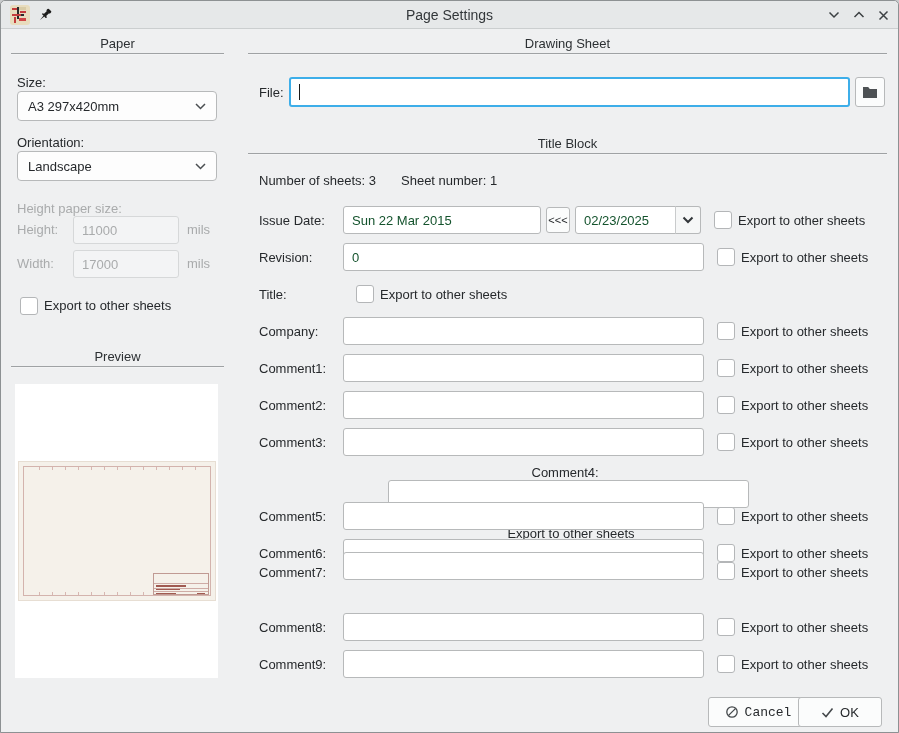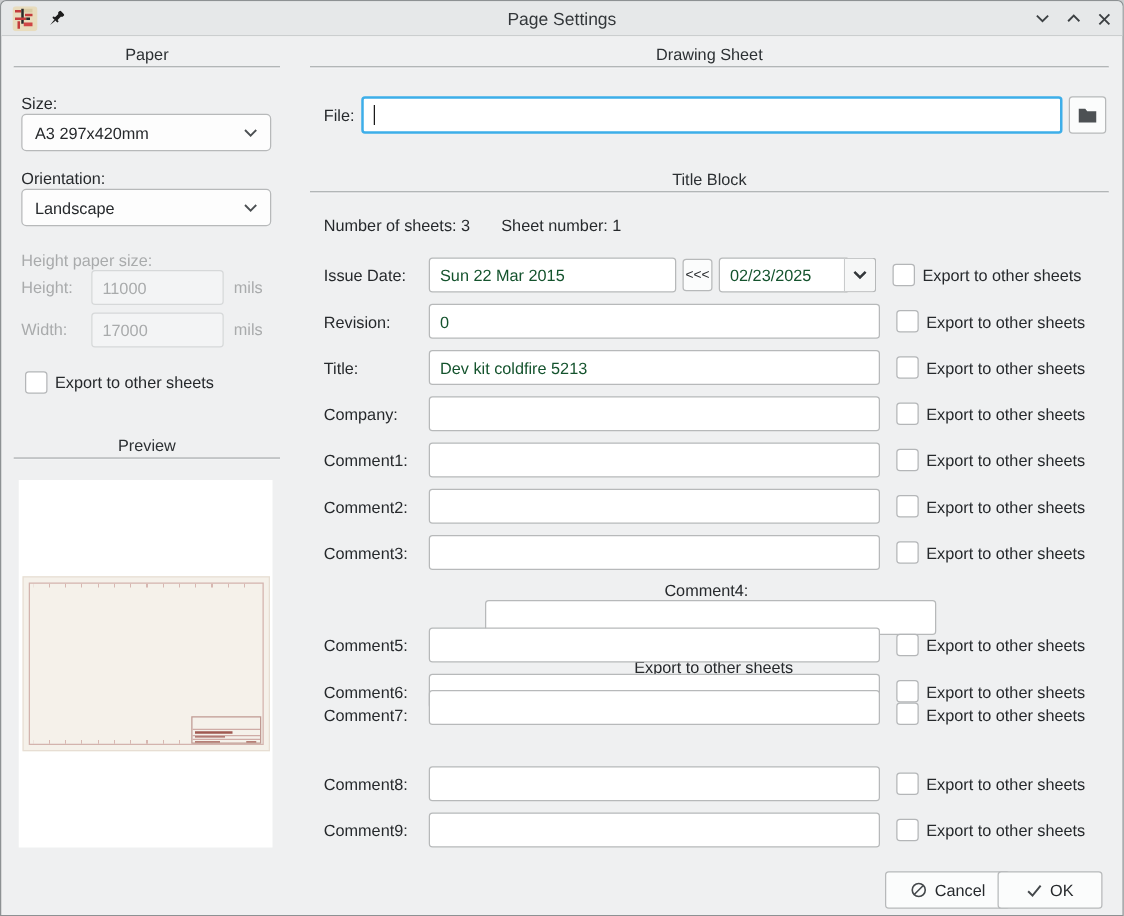--- a/index.html
+++ b/index.html
@@ -219,21 +219,20 @@
 
   <div id="tb-rows">
       <div class="tb-row" style="top: 242px;">
       <span class="row-label">Revision:</span>
       <input class="field row-input" value="0" style="">
       <span class="checkbox"></span>
       <span class="export-label">Export to other sheets</span>
     </div>
       <div class="tb-row" style="top: 279px;">
       <span class="row-label">Title:</span>
-      <input class="field row-input" value="Dev kit coldfire 5213" style="">
       <span class="checkbox"></span>
       <span class="export-label">Export to other sheets</span>
     </div>
       <div class="tb-row" style="top: 316px;">
       <span class="row-label">Company:</span>
       <input class="field row-input" value="" style="">
       <span class="checkbox"></span>
       <span class="export-label">Export to other sheets</span>
     </div>
       <div class="tb-row" style="top: 353px;">
@@ -285,21 +284,21 @@
       <span class="export-label">Export to other sheets</span>
     </div>
       <div class="tb-row" style="top: 649px;">
       <span class="row-label">Comment9:</span>
       <input class="field row-input" value="" style="">
       <span class="checkbox"></span>
       <span class="export-label">Export to other sheets</span>
     </div>
     </div>
 
-  <div class="btn" style="left:707px; top:696px; width:100px; height:30px;">
+  <div class="btn" style="left:707px; top:696px; width:100px; height:30px;font-family:Liberation Mono, monospace;">
     <svg width="14" height="14" viewBox="0 0 14 14">
       <circle cx="7" cy="7" r="5.2" fill="none" stroke="#44484b" stroke-width="1.3"></circle>
       <line x1="3.6" y1="10.4" x2="10.4" y2="3.6" stroke="#44484b" stroke-width="1.3"></line>
     </svg>
     <span>Cancel</span>
   </div>
   <div class="btn" style="left:797px; top:696px; width:84px; height:30px;">
     <svg width="13" height="11" viewBox="0 0 13 11">
       <polyline points="1.5,6 5,9.5 11.5,1.5" fill="none" stroke="#44484b" stroke-width="1.6"></polyline>
     </svg>

